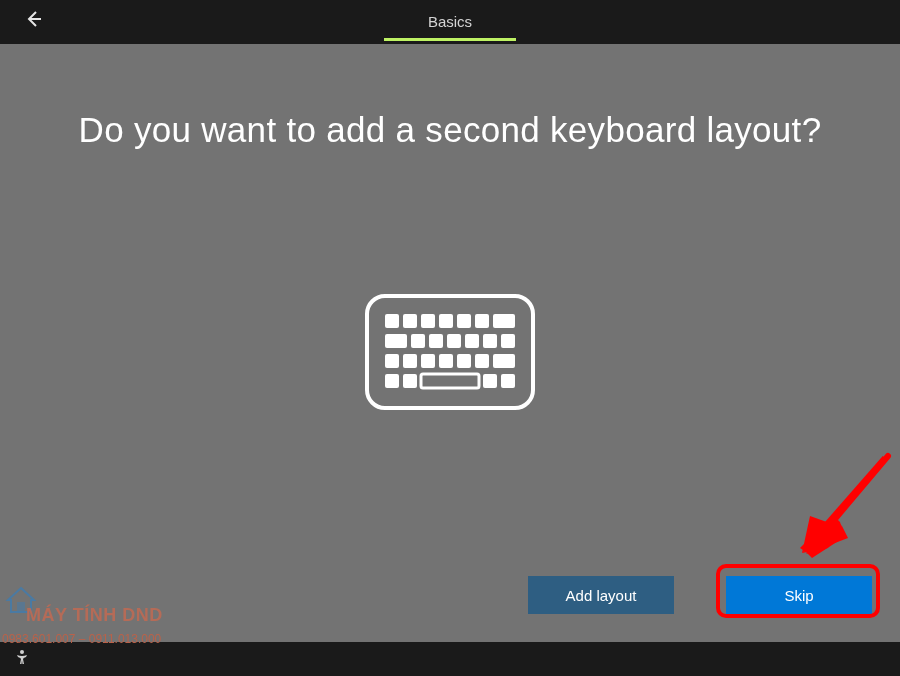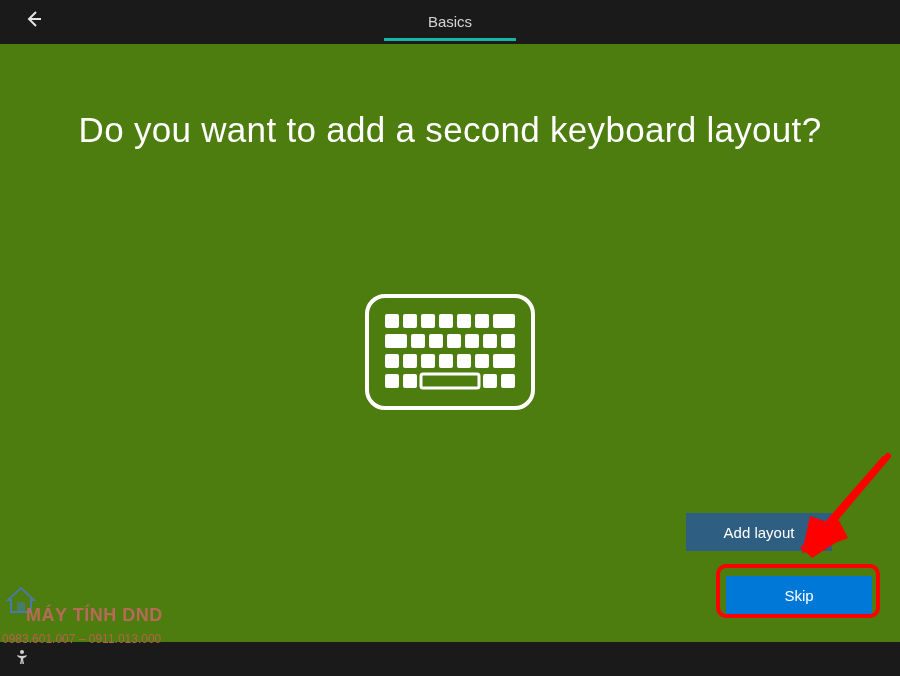--- a/index.html
+++ b/index.html
@@ -35,30 +35,30 @@
     top: 0;
     height: 44px;
     display: flex;
     justify-content: center;
     align-items: center;
   }
   .tab {
     color: #d4d4d4;
     font-size: 15px;
     padding: 10px 44px 8px 44px;
-    border-bottom: 3px solid #14b8a6;
+    border-bottom: 3px solid #bef264;
   }
 
   
   .main {
     position: absolute;
     top: 44px;
     left: 0; right: 0;
     bottom: 34px;
-    background: #4d7c0f;
+    background: #737373;
   }
 
   .title {
     position: absolute;
     top: 66px;
     left: 0; right: 0;
     text-align: center;
     color: #ffffff;
     font-size: 35px;
     font-weight: 300;
@@ -70,22 +70,21 @@
     top: 248px;
     left: 50%;
     transform: translateX(-50%);
   }
 
   .button-row {
     position: absolute;
     bottom: 28px;
     right: 28px;
     display: flex;
-    gap: 25px;
-    flex-direction: column;
+    gap: 12px;
   }
   .btn {
     width: 146px;
     height: 38px;
     display: flex;
     align-items: center;
     justify-content: center;
     color: #fff;
     font-size: 15px;
     cursor: pointer;

